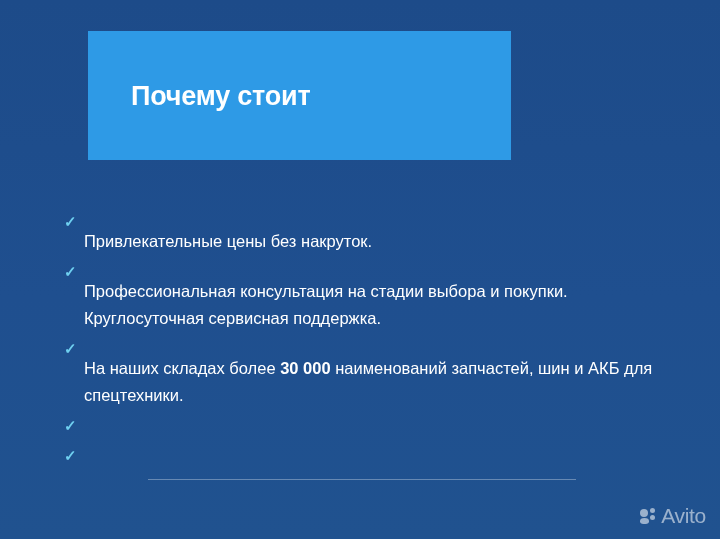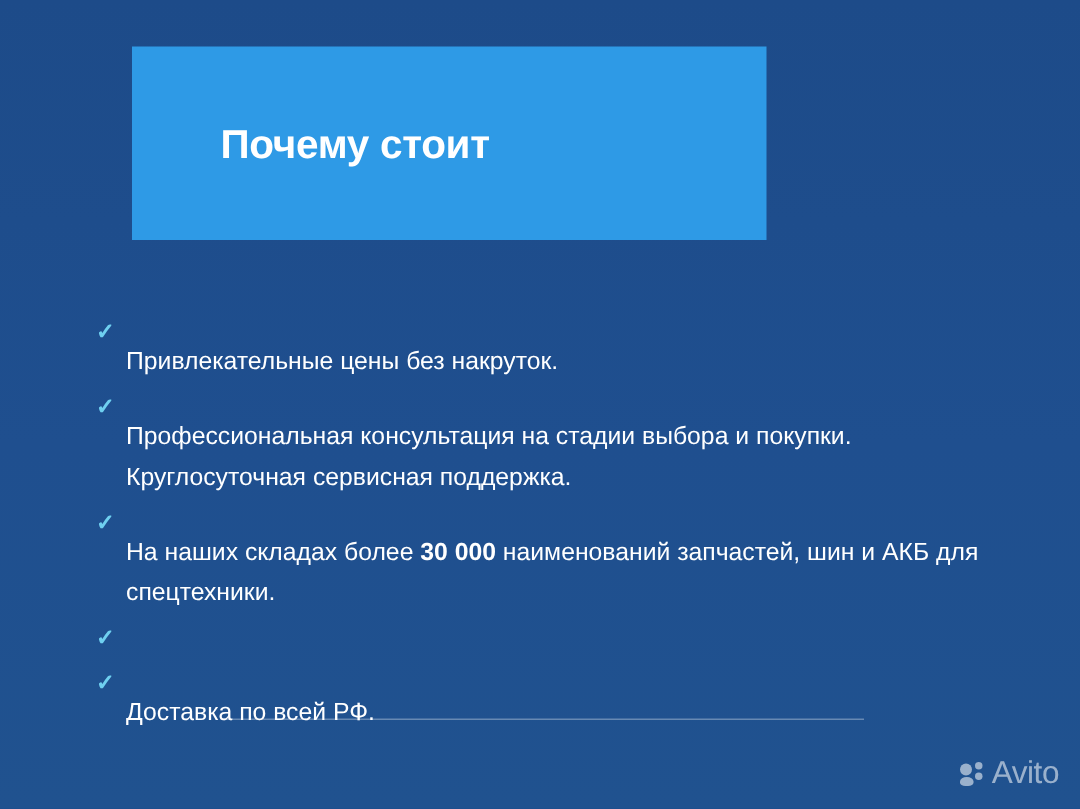--- a/index.html
+++ b/index.html
@@ -23,21 +23,21 @@
   .title-box {
     position: absolute;
     left: 88px;
     top: 31px;
     width: 423px;
     height: 129px;
     background: #2e9ae6;
     display: flex;
     flex-direction: column;
     justify-content: center;
-    padding-left: 59px;
+    padding-left: 43px;
     box-sizing: border-box;
   }
   .title-line {
     color: #ffffff;
     font-size: 27px;
     font-weight: bold;
     line-height: 32px;
     letter-spacing: -0.2px;
     white-space: nowrap;
   }
@@ -134,21 +134,20 @@
       <span class="check">✓</span>
       <span class="bullet-text"><span>На наших складах более </span><b>30 000</b><span> наименований запчастей, шин и АКБ для спецтехники.</span></span>
     </div>
 
     <div class="bullet">
       <span class="check">✓</span>
     </div>
 
     <div class="bullet">
       <span class="check">✓</span>
-      <span class="bullet-text">Доставка по всей РФ.</span>
     </div>
 
   </div>
 
   <div class="divider"></div>
 
   <div class="watermark">
     <span class="wm-dots">
       <i></i>
         <i></i>

